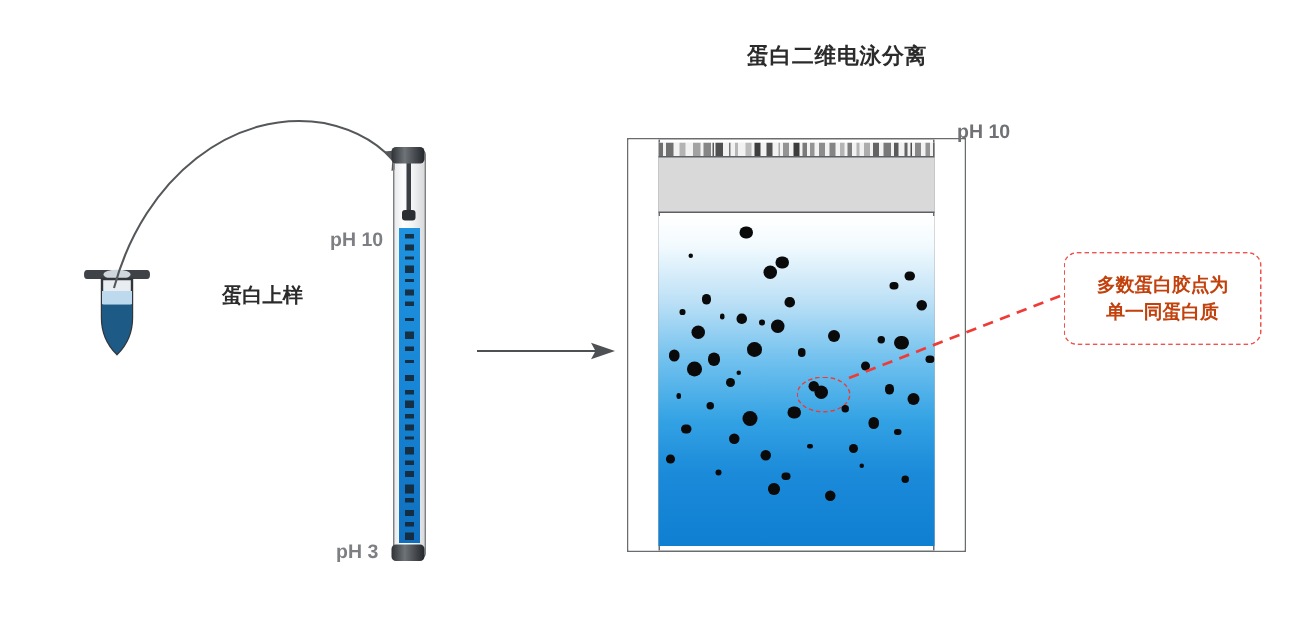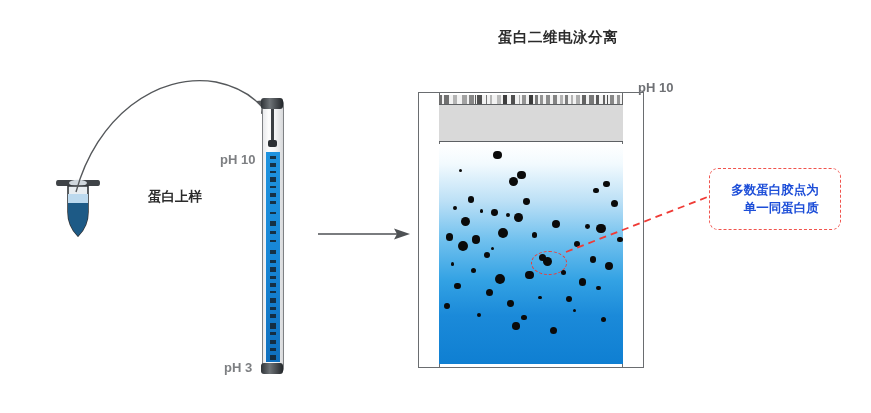--- a/index.html
+++ b/index.html
@@ -120,22 +120,22 @@
   }
 
   
   #callout{
     position:absolute;left:709px;top:168px;width:132px;height:62px;
     border:1.7px dashed #f0534d;border-radius:9px;
     box-sizing:border-box;
     display:flex;align-items:center;justify-content:center;
   }
   #callout-text{
-    font-size:12.5px;font-weight:700;color:#1d4ed8;line-height:1.45;
-    text-align:right;white-space:pre-line;
+    font-size:12.5px;font-weight:700;color:#c2410c;line-height:1.45;
+    text-align:center;white-space:pre-line;
   }
   #leader{position:absolute;left:560px;top:182px;width:160px;height:100px;}
 </style>
 </head>
 <body>
 
 <div class="stage">
 
   <div class="title" id="title-2d">蛋白二维电泳分离</div>
 

